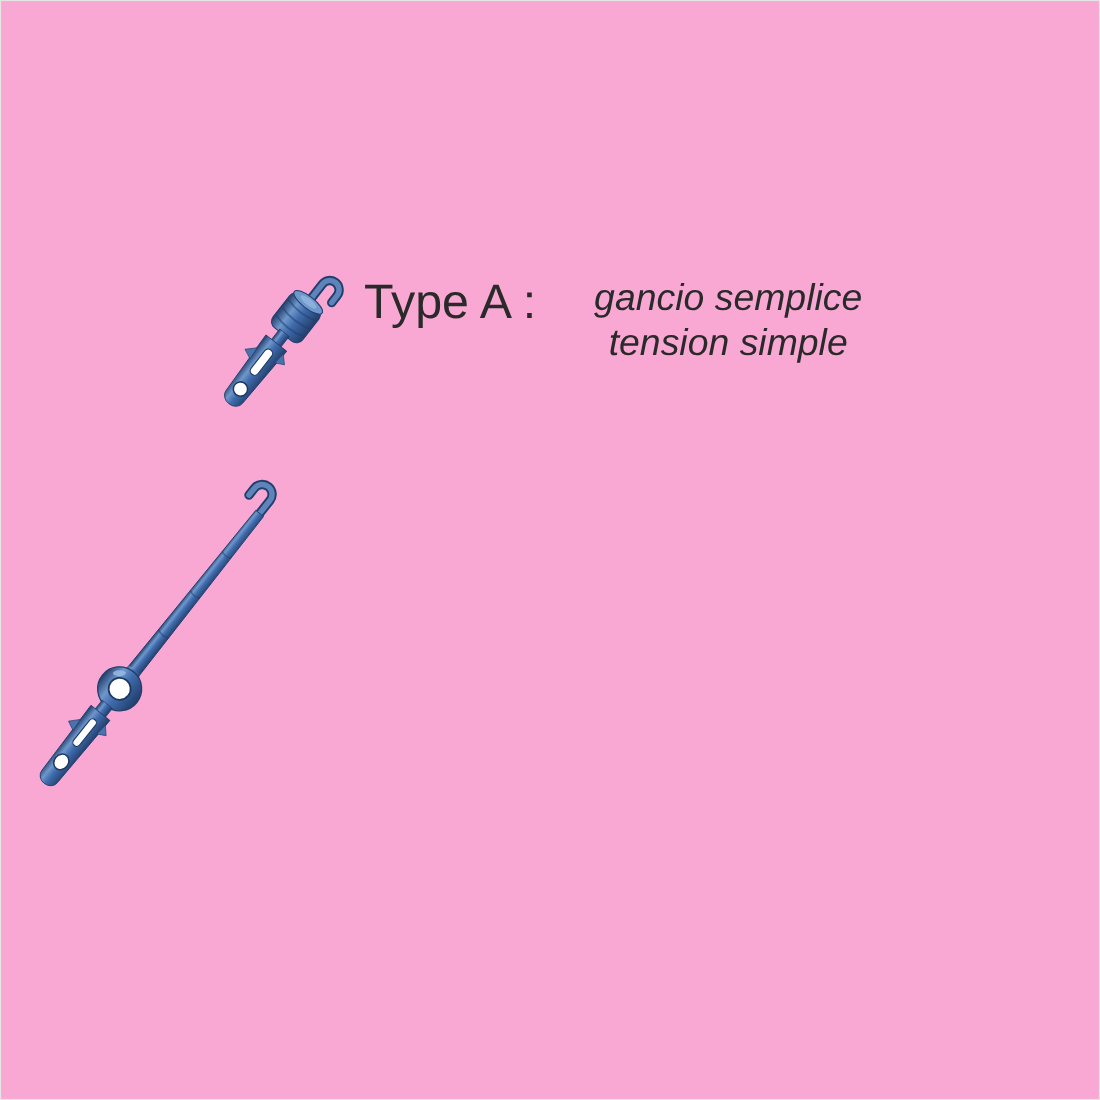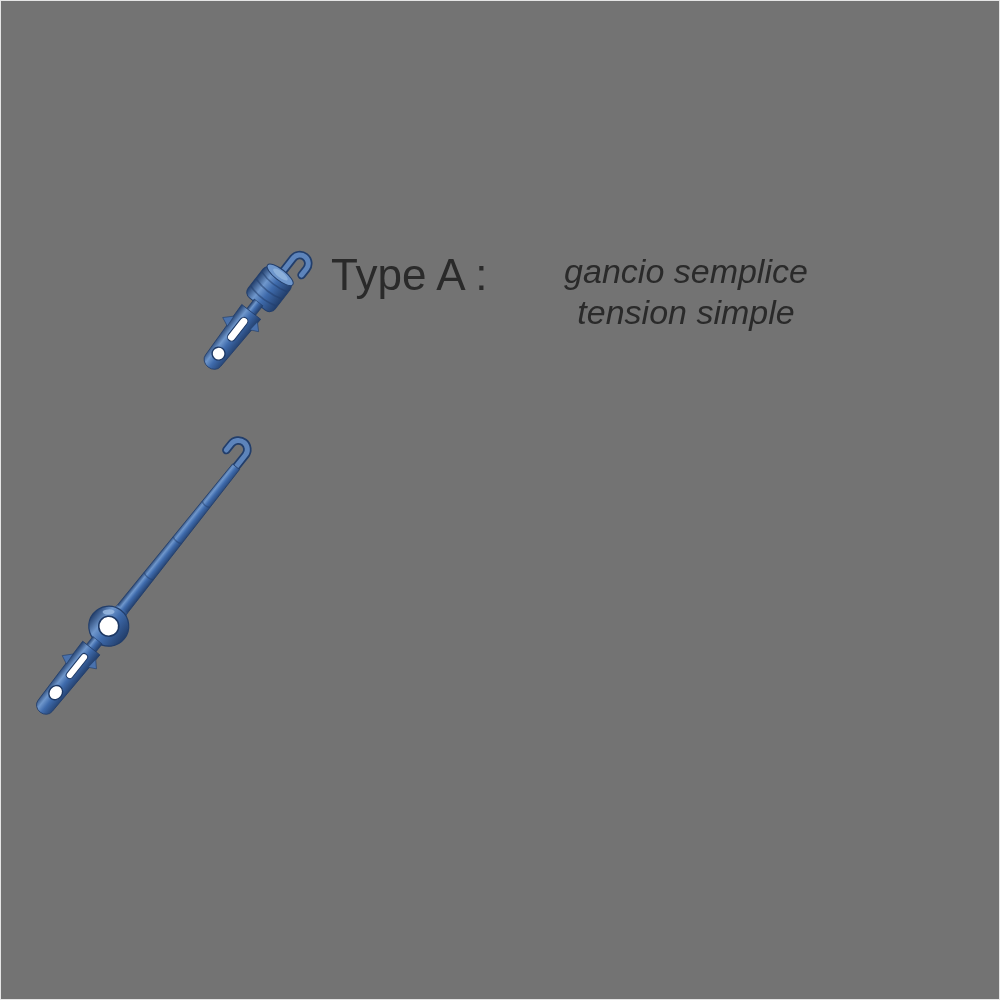--- a/index.html
+++ b/index.html
@@ -1,19 +1,19 @@
 <!DOCTYPE html>
 <html><head>
 <meta charset="utf-8">
 <style>
   html,body{margin:0;padding:0;background:#ffffff;}
   .frame{
     position:relative;
     width:998px;height:998px;
-    background:#737373;
+    background:#f9a8d4;
     border:1px solid #e5e5e5;
     overflow:hidden;
     font-family:"Liberation Sans","DejaVu Sans",sans-serif;
     color:#2a2a2a;
   }
   .heading{
     position:absolute;
     font-size:44px;
     font-weight:400;
     color:#2a2a2a;
@@ -22,21 +22,21 @@
   }
   .heading-a{left:330px;top:252px;}
   .heading-b{left:331px;top:443px;}
   .desc{
     position:absolute;
     font-style:italic;
     font-size:34px;
     color:#2a2a2a;
     text-align:center;
   }
-  .desc-a{left:529px;top:250px;width:312px;line-height:41px;}
+  .desc-a{left:505px;top:250px;width:312px;line-height:41px;}
   .desc-b{left:263px;top:515px;width:698px;line-height:40px;}
   .hook-a{position:absolute;left:185px;top:240px;width:130px;height:140px;}
   .hook-b{position:absolute;left:18px;top:425px;width:250px;height:300px;}
 </style>
 </head>
 <body>
 
 <div class="frame">
 
   <svg class="hook-a" viewBox="0 0 130 140" aria-hidden="true">

